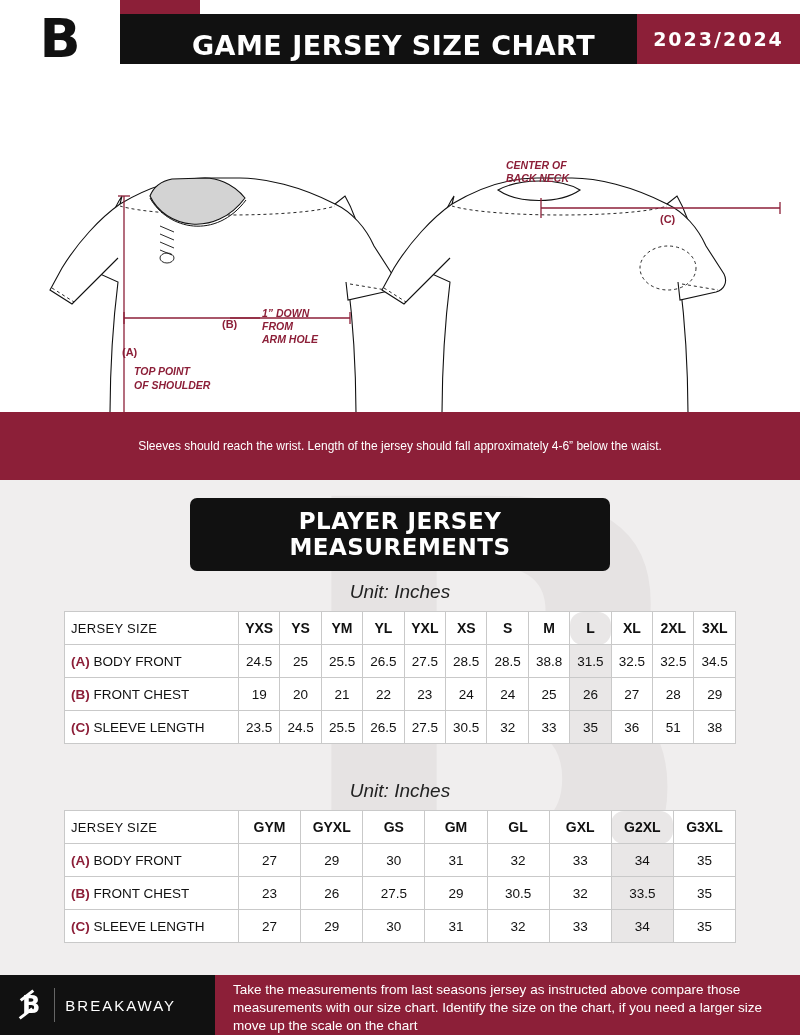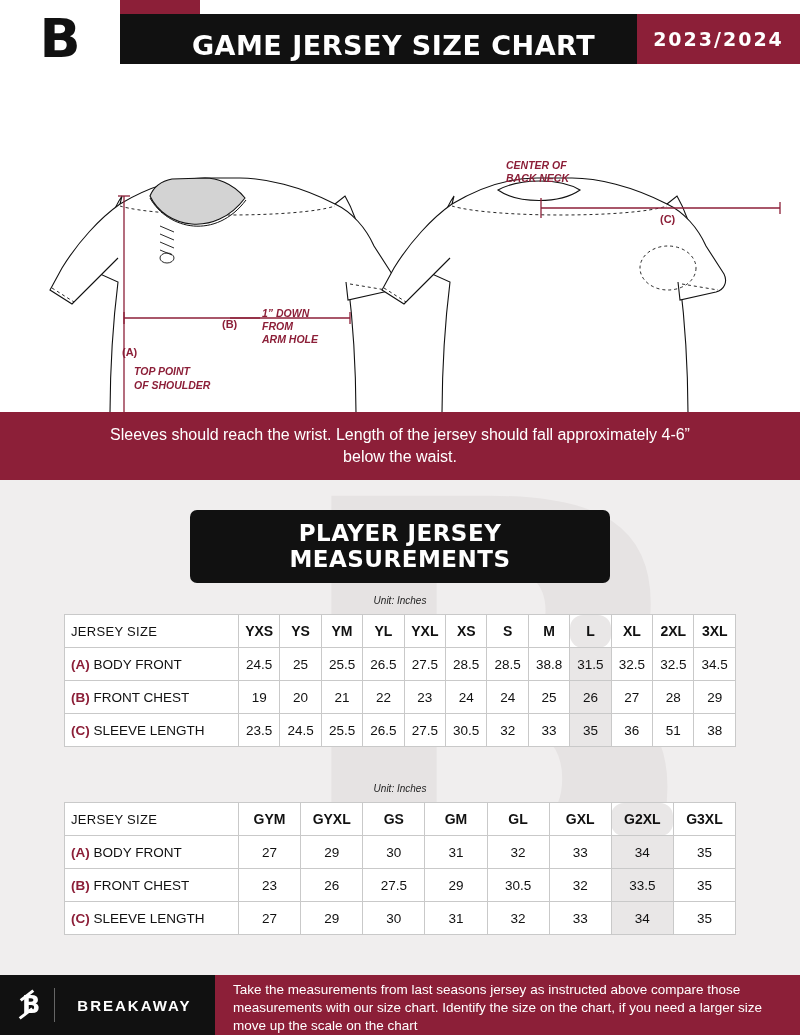--- a/index.html
+++ b/index.html
@@ -91,49 +91,49 @@
   }
 
   
   .note-band {
     position:relative;
     background:#8c1f38;
     color:#fff;
     height:68px;
     display:flex; align-items:center; justify-content:center;
     text-align:center;
-    font-size:16px;
+    font-size:12px;
     line-height:22px;
     padding:0 90px;
     z-index:2;
   }
 
   
   .section {
     position:relative;
     z-index:2;
     padding-top:18px;
   }
   .section-title {
-    margin:12px auto;
+    margin:0 auto;
     width:420px;
     background:#111;
     color:#fff;
     text-align:center;
     font-family:"DejaVu Sans", sans-serif;
     font-weight:bold;
     font-size:23px;
     letter-spacing:0.5px;
     padding:10px 0 11px;
     border-radius:7px;
   }
   .unit {
     text-align:center;
     font-style:italic;
-    font-size:10px;
+    font-size:19px;
     color:#222;
     margin:10px 2px 8px;
   }
 
   table.sizes {
     border-collapse:collapse;
     background:#fff;
     margin:8px auto;
     table-layout:fixed;
   }
@@ -198,22 +198,21 @@
   }
   .footer-logo .slash2 {
     position:absolute; left:-4px; top:19px;
     width:16px; height:3px; background:#fff;
     transform:rotate(-38deg);
   }
   .footer-name {
     color:#fff;
     font-size:15px;
     letter-spacing:2px;
-    font-weight:bold;
-    margin-left:12px;
+    font-weight:normal;
   }
   .footer-sep {
     width:1px; background:#666; height:34px; margin-left:4px;
   }
   .footer-right {
     flex:1;
     background:#8c1f38;
     color:#fff;
     font-size:13.5px;
     line-height:18px;

